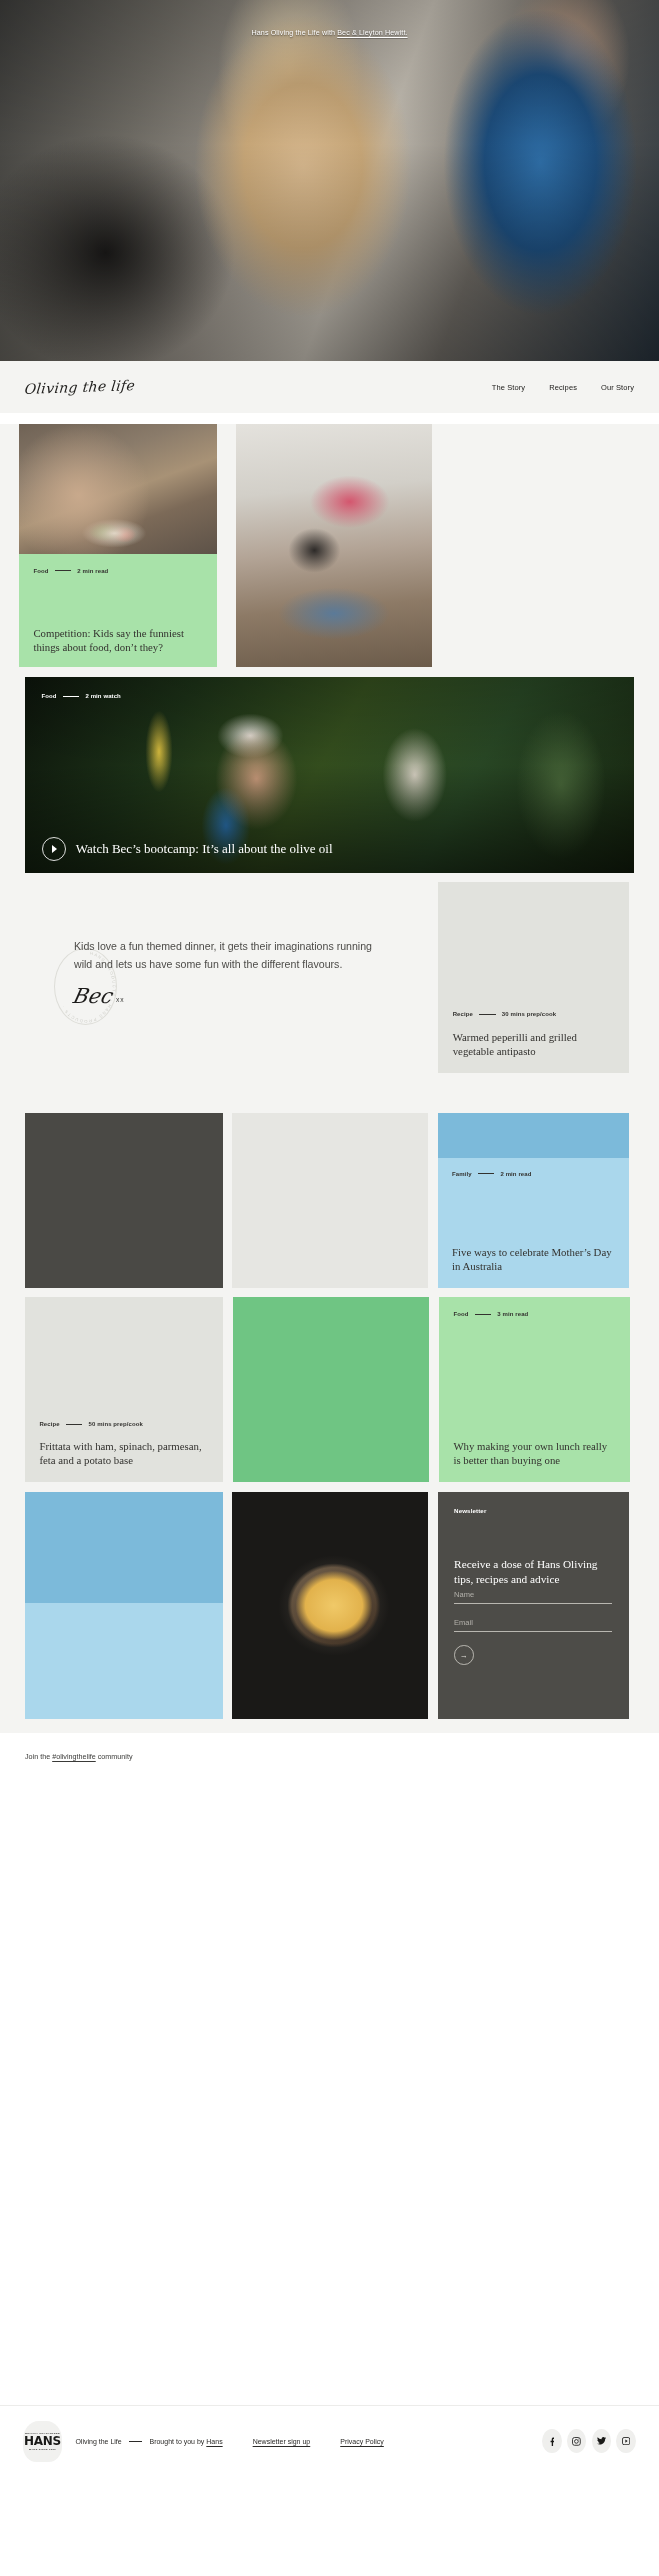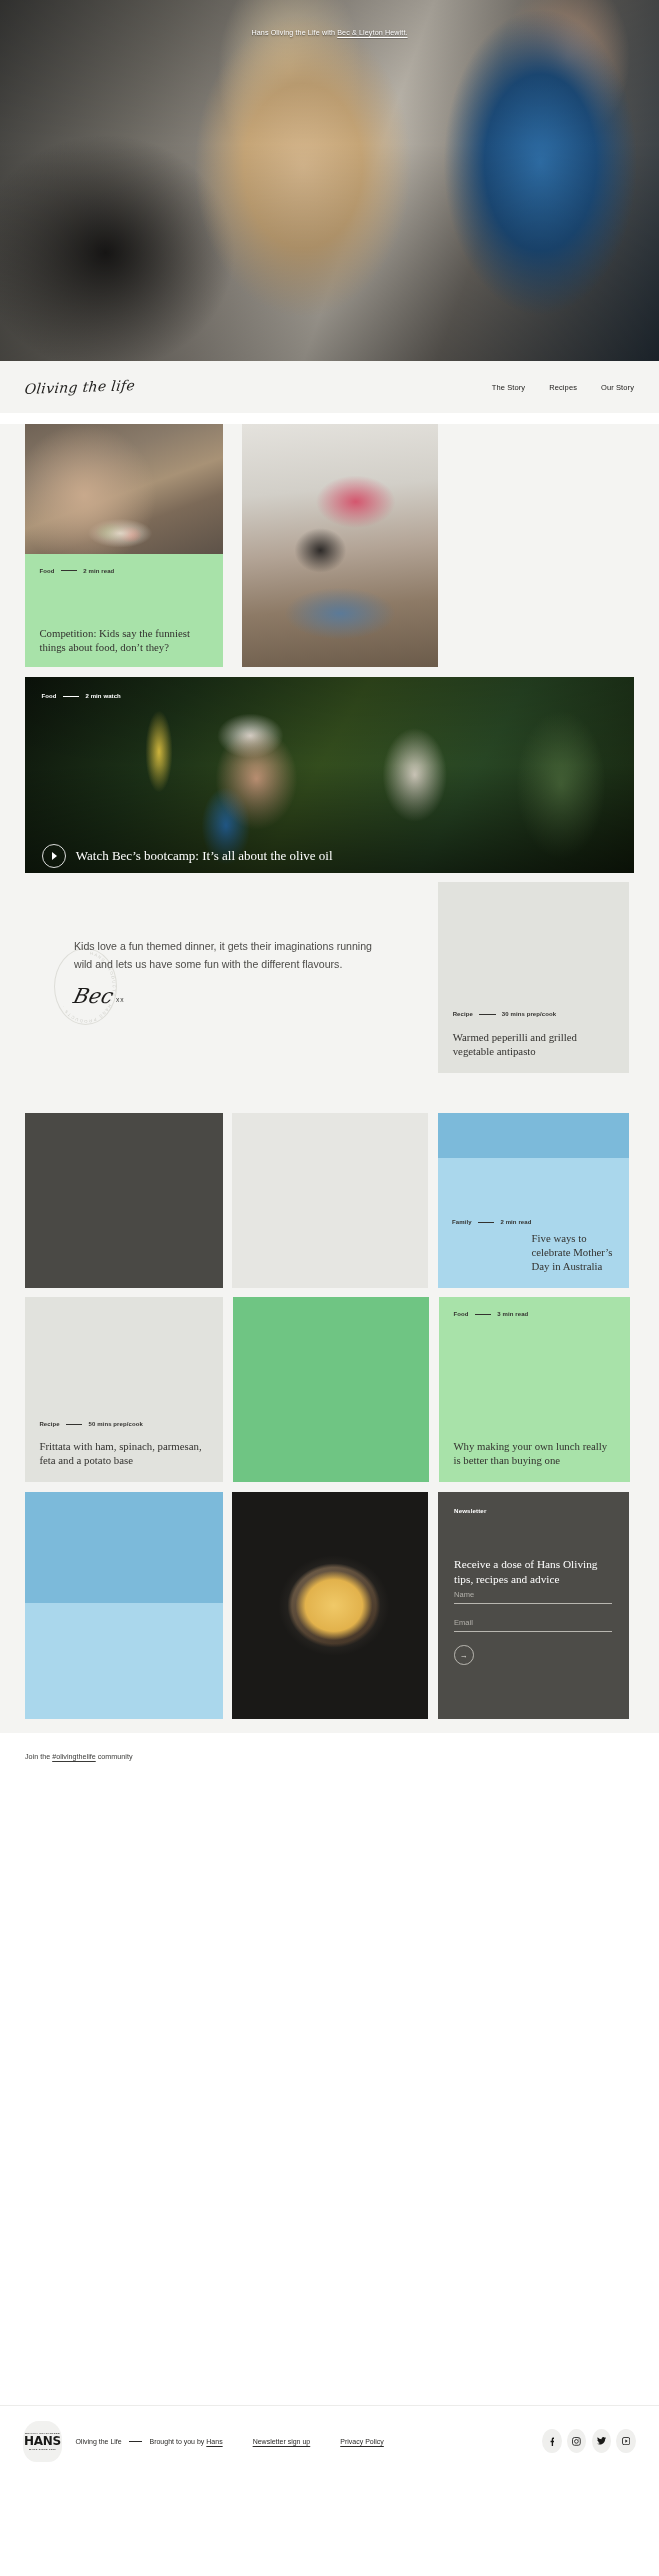--- a/index.html
+++ b/index.html
@@ -98,21 +98,21 @@
 
   .card-title {
     font-family: "Liberation Serif", serif;
     font-size: 10.8px;
     line-height: 1.28;
     color: #33322f;
     font-weight: 400;
   }
 
   
-  .row1 { display: flex; gap: 19px; padding: 0 25px; margin-top: 11.3px; }
+  .row1 { display: flex; gap: 19px; padding: 0 19px; margin-top: 11.3px; }
   .card-a { width: 198px; }
   .card-a .img {
     height: 130px;
     background:
       radial-gradient(circle at 30% 55%, #c8a98c 0%, rgba(200,169,140,0) 46%),
       radial-gradient(ellipse 46px 20.6px at 48% 84%, #e9e5da 0%, rgba(233,229,218,0) 70%),
       radial-gradient(ellipse 20.6px 12.4px at 43% 83%, #5f9148 0%, rgba(95,145,72,0) 75%),
       radial-gradient(ellipse 15.5px 10.3px at 53% 85%, #c24a3c 0%, rgba(194,74,60,0) 78%),
       linear-gradient(160deg, #6f6255 0%, #8a7b6a 30%, #a89276 52%, #7c6a58 70%, #5d5248 100%);
   }
@@ -164,21 +164,21 @@
       linear-gradient(120deg, #0d150c 0%, #1d3318 24%, #36511f 48%, #2a4a26 70%, #16240f 100%);
   }
   .video-photo:after {
     content: "";
     position: absolute; inset: 0;
     background: linear-gradient(180deg, rgba(0,0,0,.22) 0%, rgba(0,0,0,.05) 45%, rgba(0,0,0,.55) 100%);
   }
   .video .meta { position: absolute; top: 16.5px; left: 16.5px; }
   .video-bottom {
     position: absolute;
-    left: 16.5px; right: 16.5px; bottom: 5px;
+    left: 16.5px; right: 16.5px; bottom: 12px;
     display: flex;
     align-items: center;
     gap: 10.3px;
   }
   .play-btn {
     width: 24px; height: 24px;
     border-radius: 50%;
     border: 0.5px solid rgba(255,255,255,.85);
     flex: none;
     position: relative;
@@ -255,21 +255,21 @@
   .block-dark { width: 198px; height: 175px; background: #4a4945; }
   .block-grey { width: 196px; height: 175px; background: #e6e6e2; }
   .card-e {
     width: 191px;
     height: 175px;
     background: #aad7ec;
     display: flex;
     flex-direction: column;
   }
   .card-e .top { height: 45px; background: #7cbada; }
-  .card-e .inner { flex: 1; padding: 12.4px 14.4px 14.4px; display: flex; flex-direction: row; }
+  .card-e .inner { flex: 1; padding: 12.4px 14.4px 14.4px; display: flex; flex-direction: column; }
   .card-e .card-title { margin-top: auto; }
 
   
   .row4 { display: flex; gap: 10px; padding: 0 25px; margin-top: 9.3px; align-items: flex-start; }
   .card-f {
     width: 198px;
     height: 185px;
     background: #e1e2dd;
     padding: 13.4px 14.4px 14.4px;
     display: flex;

